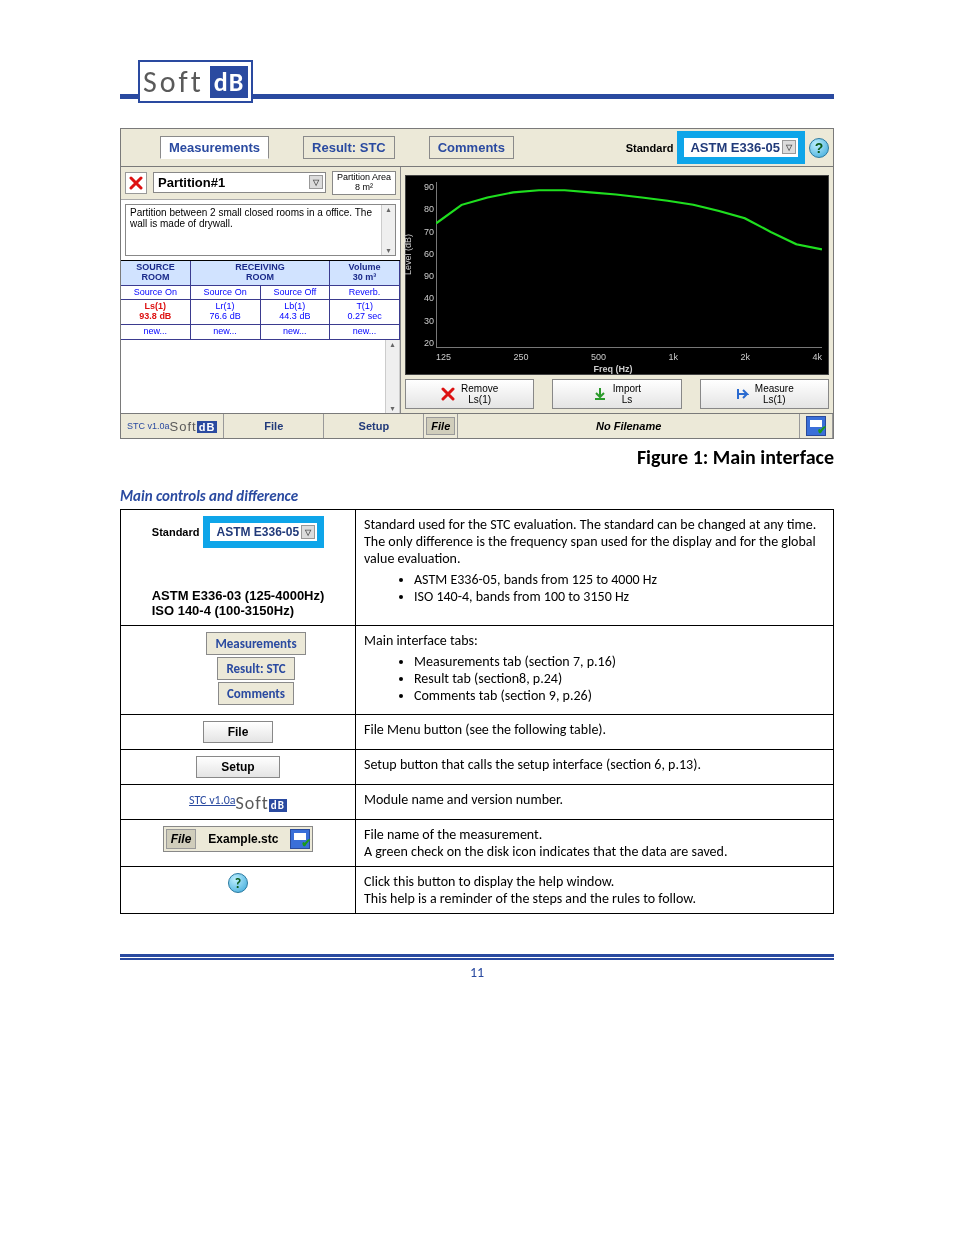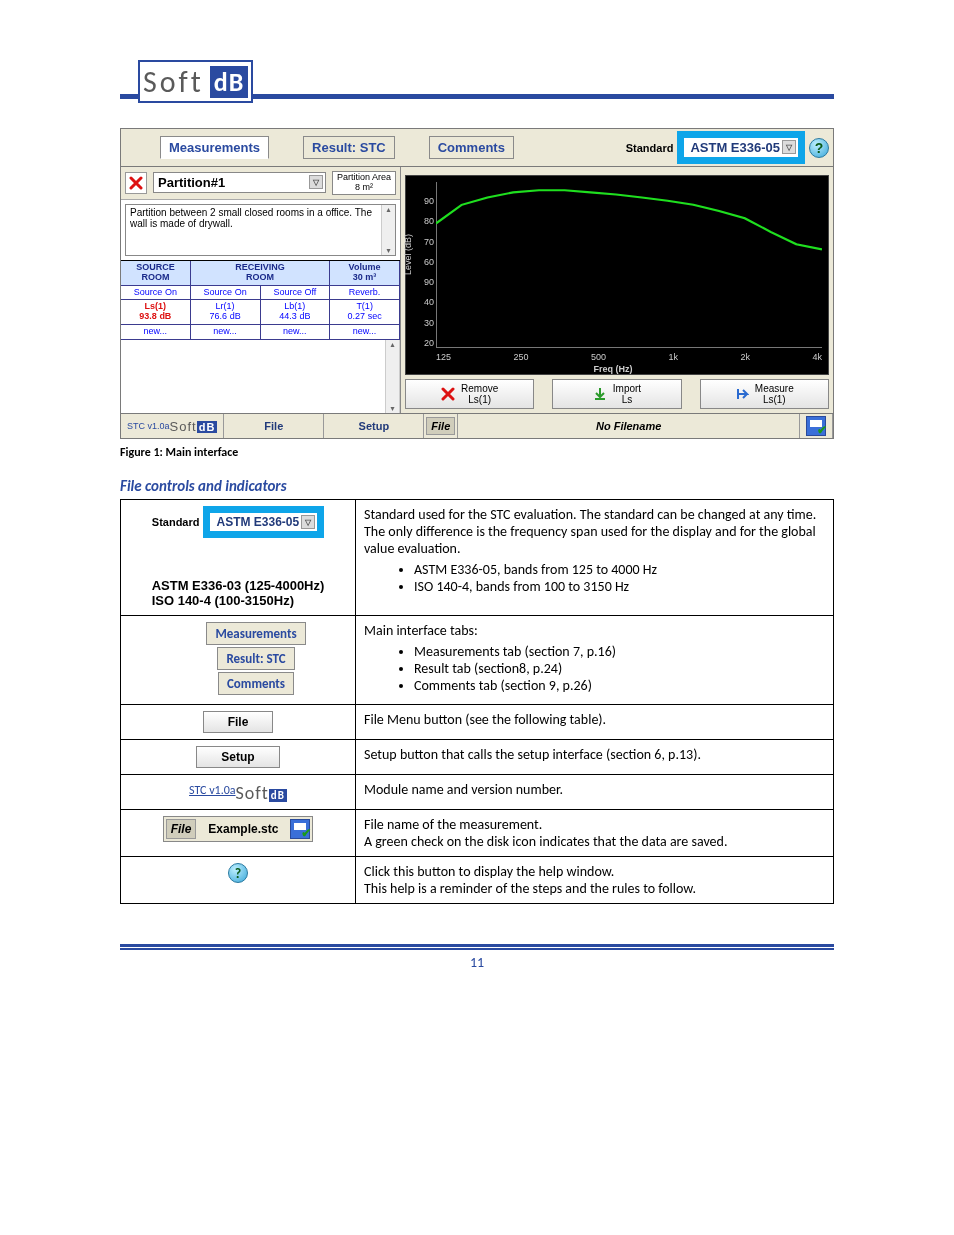--- a/index.html
+++ b/index.html
@@ -180,21 +180,21 @@
   .ls-head { background:#ece9d8; padding:2px 0; }
   .ls-title { font-weight:bold; font-size:13px; }
   .ls-sub { font-size: 11px; color:#333; }
   .chart {
     background:#000; border:1px solid #444; height: 200px;
     margin: 4px 0; position:relative; color:#888; font-size:9px;
   }
   .chart .ylab { position:absolute; left:2px; top:50%; transform: translateY(-50%) rotate(-90deg); transform-origin: left center; font-size:9px; color:#ccc; }
   .chart .plot { position:absolute; left:30px; right:6px; top:6px; bottom:26px; border-left:1px solid #777; border-bottom:1px solid #777; }
   .chart .xticks { position:absolute; left:30px; right:6px; bottom:12px; display:flex; justify-content:space-between; color:#ccc; }
-  .chart .yticks { position:absolute; left:6px; top:20px; bottom:26px; display:flex; flex-direction:column; justify-content:space-between; color:#ccc; text-align:right; width:22px; }
+  .chart .yticks { position:absolute; left:6px; top:6px; bottom:26px; display:flex; flex-direction:column; justify-content:space-between; color:#ccc; text-align:right; width:22px; }
   .chart .xlab { position:absolute; left:0; right:8px; bottom:0; text-align:center; font-weight:bold; color:#ccc; font-size:9px; }
   .chart svg { position:absolute; left:30px; right:6px; top:6px; bottom:26px; width:calc(100% - 36px); height:calc(100% - 32px); }
   .btn-row { display:flex; gap:18px; }
   .app-btn {
     flex:1; border:1px solid #888; background:linear-gradient(#fff,#e4e4e4);
     padding:3px 4px; display:flex; align-items:center; justify-content:center; gap:6px;
     font-size:10px; text-align:center; line-height:1.1;
   }
   .app-foot {
     border-top: 1px solid #7a7a7a;
@@ -208,21 +208,21 @@
   .foot-mod .mini-logo .db { background:#2a4aa0; color:#fff; font-weight:bold; padding:0 2px; font-size:11px; }
   .foot-btn { font-weight:bold; color:#213a7a; flex:0 0 100px; }
   .foot-file-lab { background:#d0cdbb; font-style:italic; font-weight:bold; border:1px solid #999; padding:2px 4px; }
   .foot-filename { flex:1; font-style:italic; font-weight:bold; }
   .save-icon {
     width:20px; height:20px; position:relative;
     background:#3a6fd8; border:1px solid #2a4a9a;
   }
   .save-icon::after { content:""; position:absolute; inset:3px 3px auto 3px; height:7px; background:#fff; }
   .save-check { position:absolute; right:-2px; bottom:-2px; color:#1a9a1a; font-size:12px; font-weight:bold; }
-  .figcap { text-align:left; font-weight:bold; margin:6px 0 18px; font-size:12px; }
+  .figcap { text-align:right; font-weight:bold; margin:6px 0 18px; font-size:20px; }
   
   .subhead { color:#2a4aa0; font-style:italic; font-weight:bold; margin:10px 0 4px; font-size:15px; }
   table.ctl { border-collapse:collapse; width:100%; font-size:14px; }
   table.ctl td { border:1px solid #000; padding:6px 8px; vertical-align:top; }
   table.ctl td.left { width:235px; text-align:center; }
   .ctl ul { margin:4px 0; padding-left:50px; }
   .ctl li { margin: 0; }
   .mini-std {
     display:inline-flex; align-items:center; gap:4px; font-family: Arial, sans-serif;
   }
@@ -414,21 +414,21 @@
       <div class="foot-cell">
         <div class="save-icon">
             <span class="save-check">✔</span>
           </div>
       </div>
     </div>
   </div>
 
   <div class="figcap">Figure 1: Main interface</div>
 
-  <div class="subhead">File controls and indicators</div>
+  <div class="subhead">Main controls and difference</div>
 
   <table class="ctl">
     <tbody>
         <tr>
       <td class="left">
         <div class="mini-std">
           <span class="std-label">Standard</span>
           <div class="std-field">
             <span>ASTM E336-05</span>
             <span class="dd-tri">▽</span>

